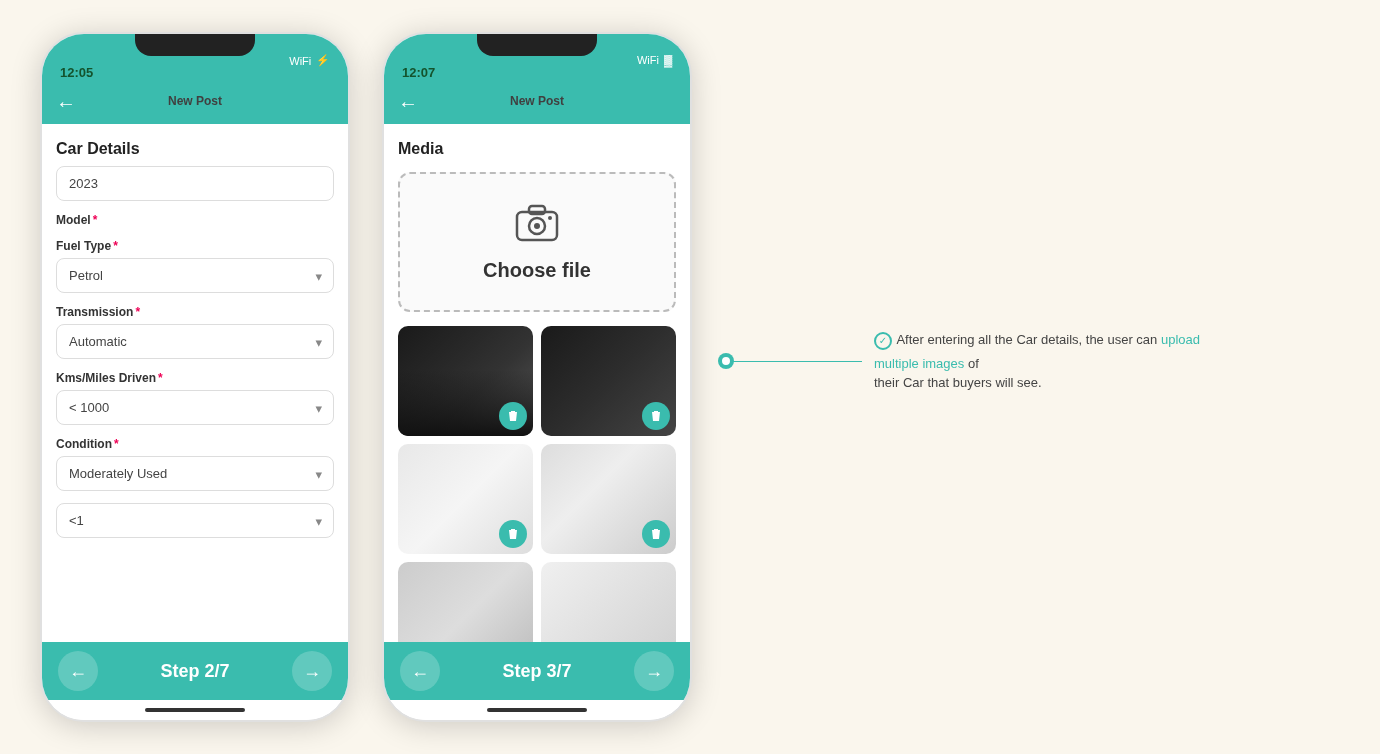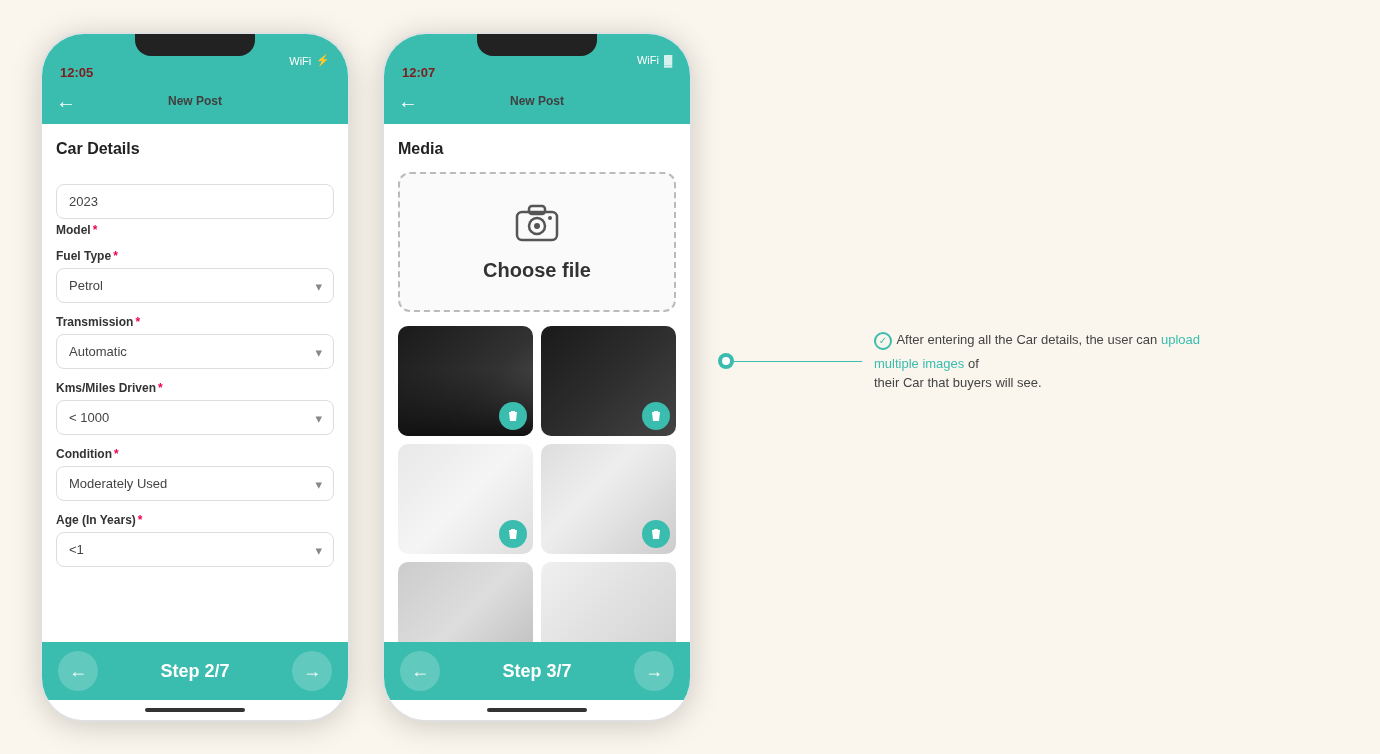--- a/index.html
+++ b/index.html
@@ -41,21 +41,21 @@
       background: #3abcae;
       height: 44px;
       display: flex;
       align-items: center;
       justify-content: space-between;
       padding: 8px 18px 0 18px;
       position: relative;
       flex-shrink: 0;
     }
     .phone-status-bar .time {
-      color: #7f1d1d;
+      color: #14532d;
       font-size: 13px;
       font-weight: 600;
       margin-top: 24px;
     }
     .status-icons {
       display: flex;
       gap: 5px;
       align-items: flex-end;
     }
     .status-icons span {
@@ -104,21 +104,21 @@
       padding: 16px 14px;
       scrollbar-width: none;
     }
     .phone-content::-webkit-scrollbar { display: none; }
 
     
     .section-title {
       font-size: 16px;
       font-weight: 700;
       color: #222;
-      margin-bottom: 26px;
+      margin-bottom: 8px;
     }
 
     
     .field-group {
       margin-bottom: 12px;
     }
     .field-label {
       font-size: 12px;
       font-weight: 600;
       color: #333;
@@ -354,21 +354,21 @@
       color: #444;
       line-height: 1.5;
     }
     .annotation-text .highlight {
       color: #3abcae;
       font-weight: 500;
     }
 
     
     .year-input {
-      margin-bottom: 4px;
+      margin-bottom: 12px;
     }
   </style>
 </head>
 <body>
 
 <div class="phones-container">
 
   <div class="phone">
 
     <div class="phone-status-bar">
@@ -450,23 +450,20 @@
             <option>Moderately Used</option>
             <option>New</option>
             <option>Lightly Used</option>
             <option>Heavily Used</option>
           </select>
           <span class="chevron">▾</span>
         </div>
       </div>
 
       <div class="field-group">
-        <div class="field-label">
-          <span>Age (In Years)</span><span class="required">*</span>
-        </div>
         <div class="select-wrapper">
           <select class="field-select">
             <option>&lt;1</option>
             <option>1-3</option>
             <option>3-5</option>
             <option>5+</option>
           </select>
           <span class="chevron">▾</span>
         </div>
       </div>

